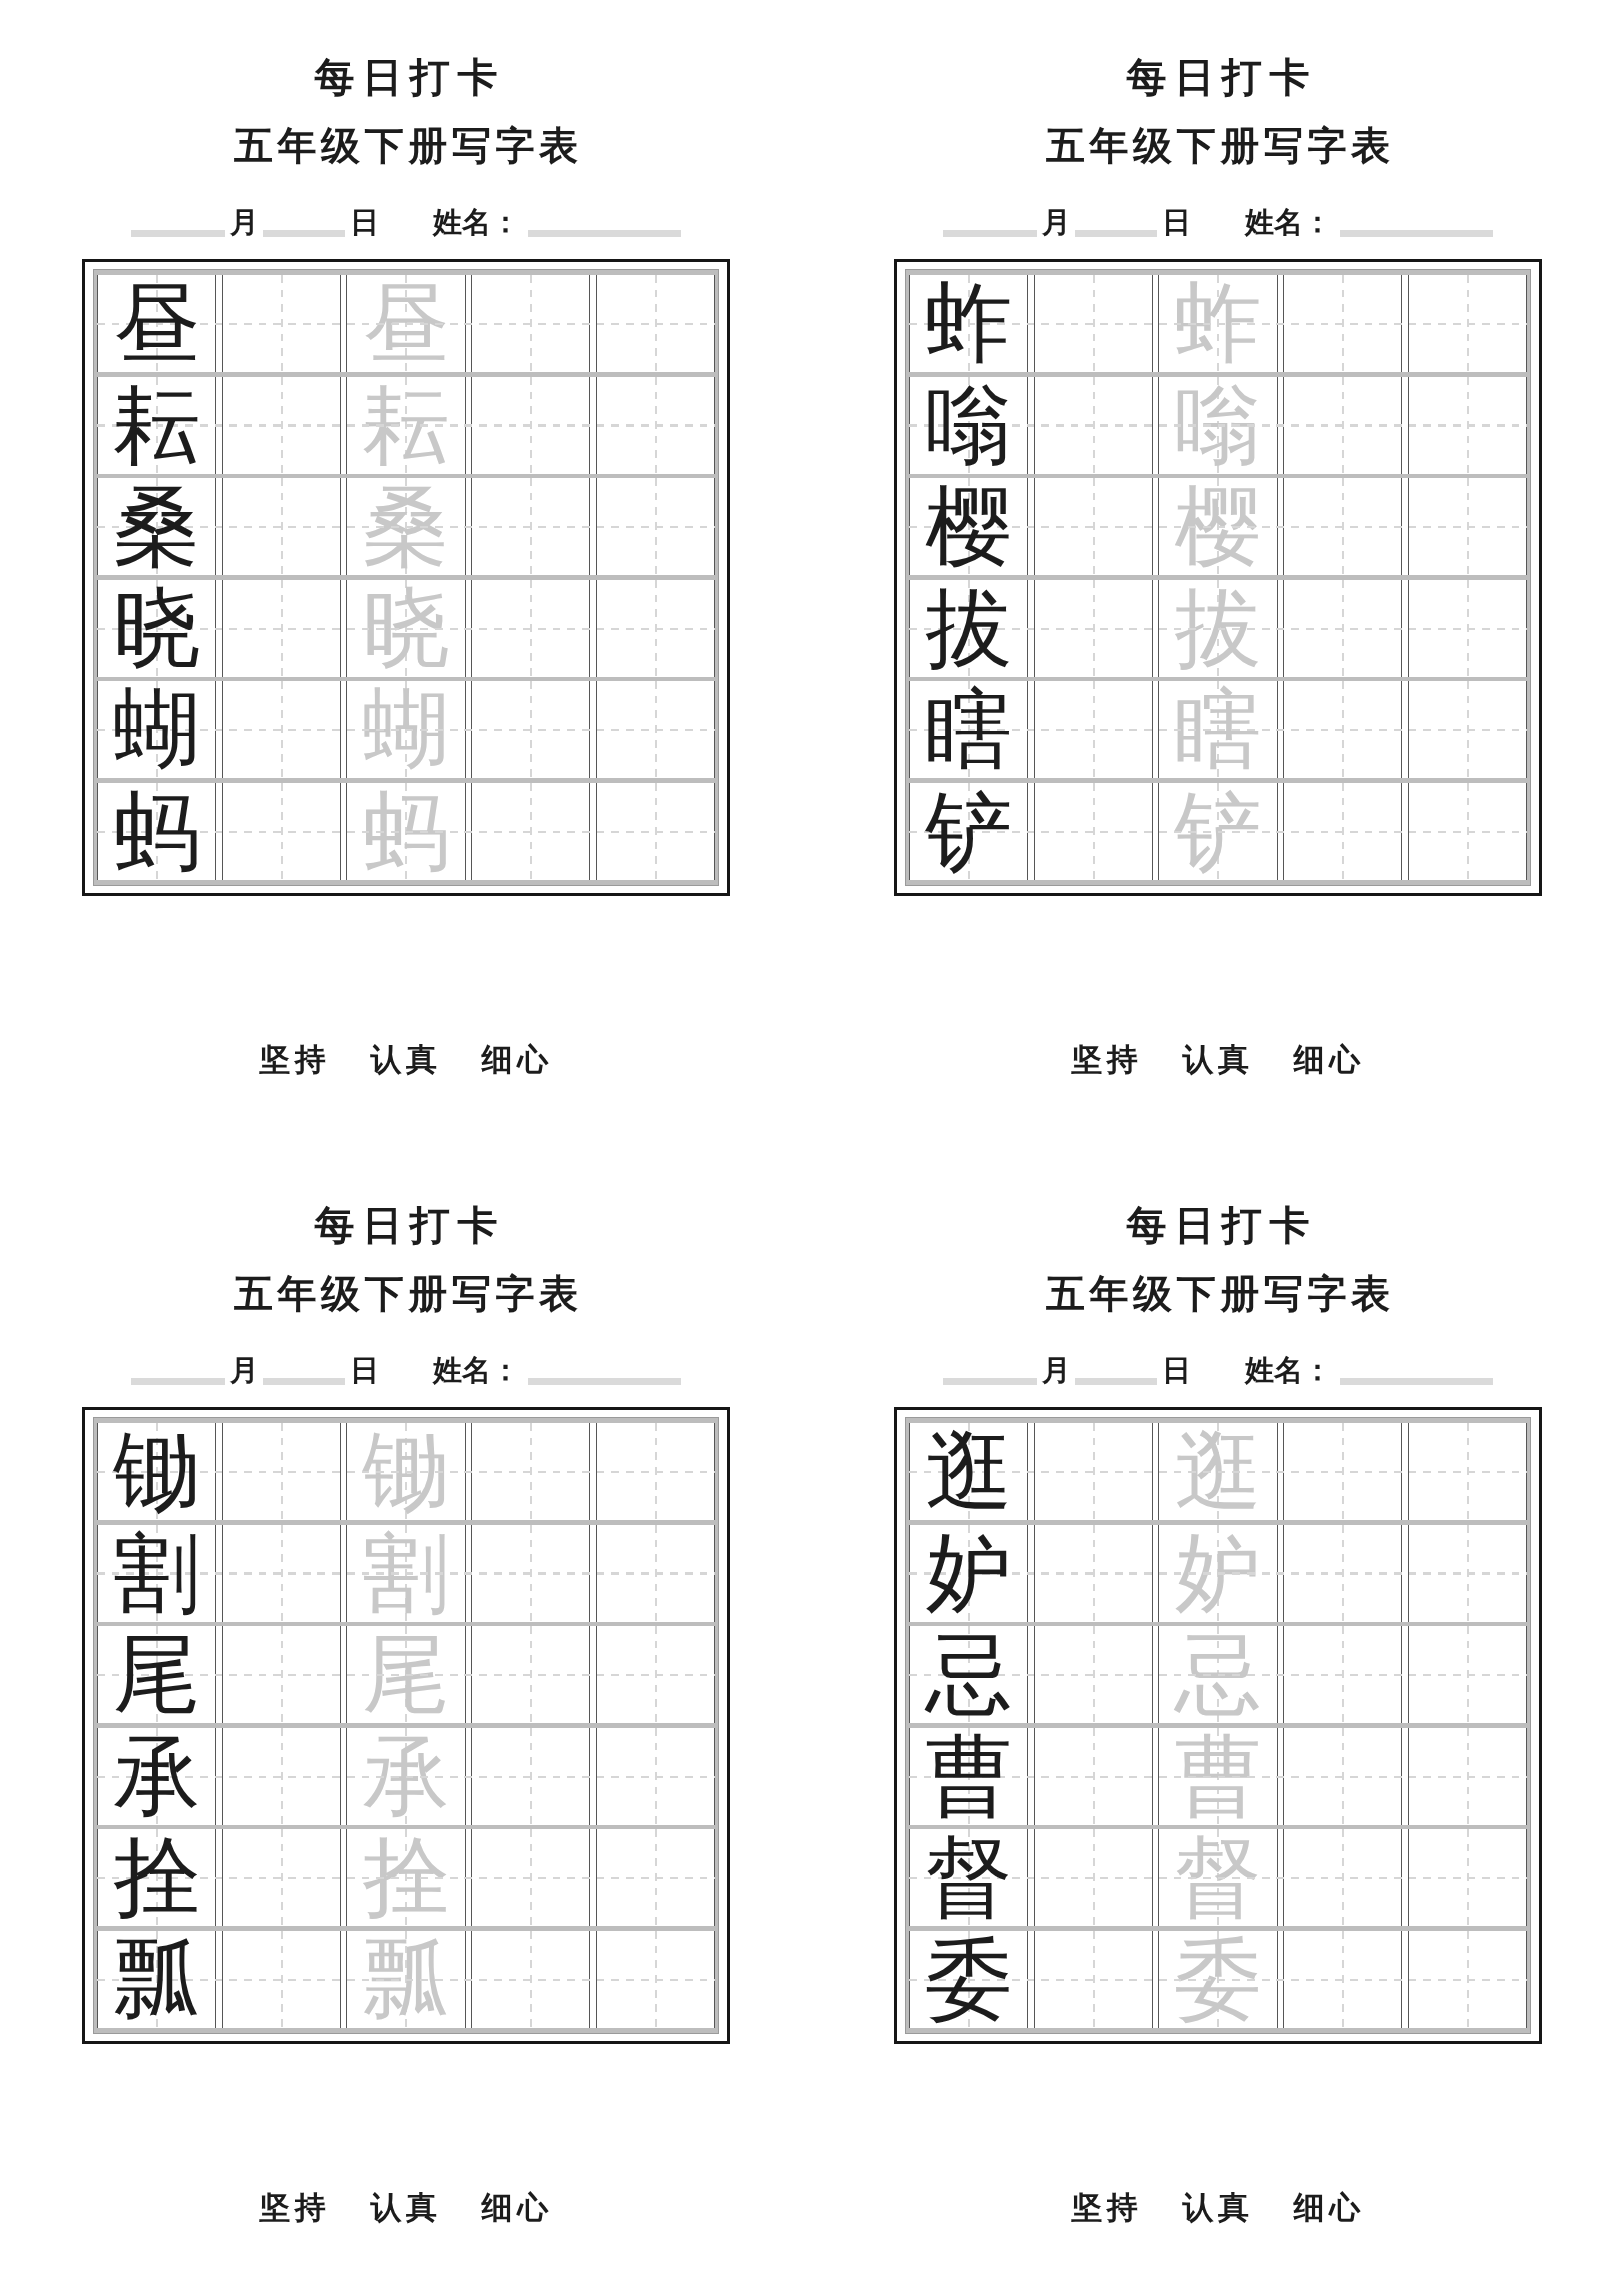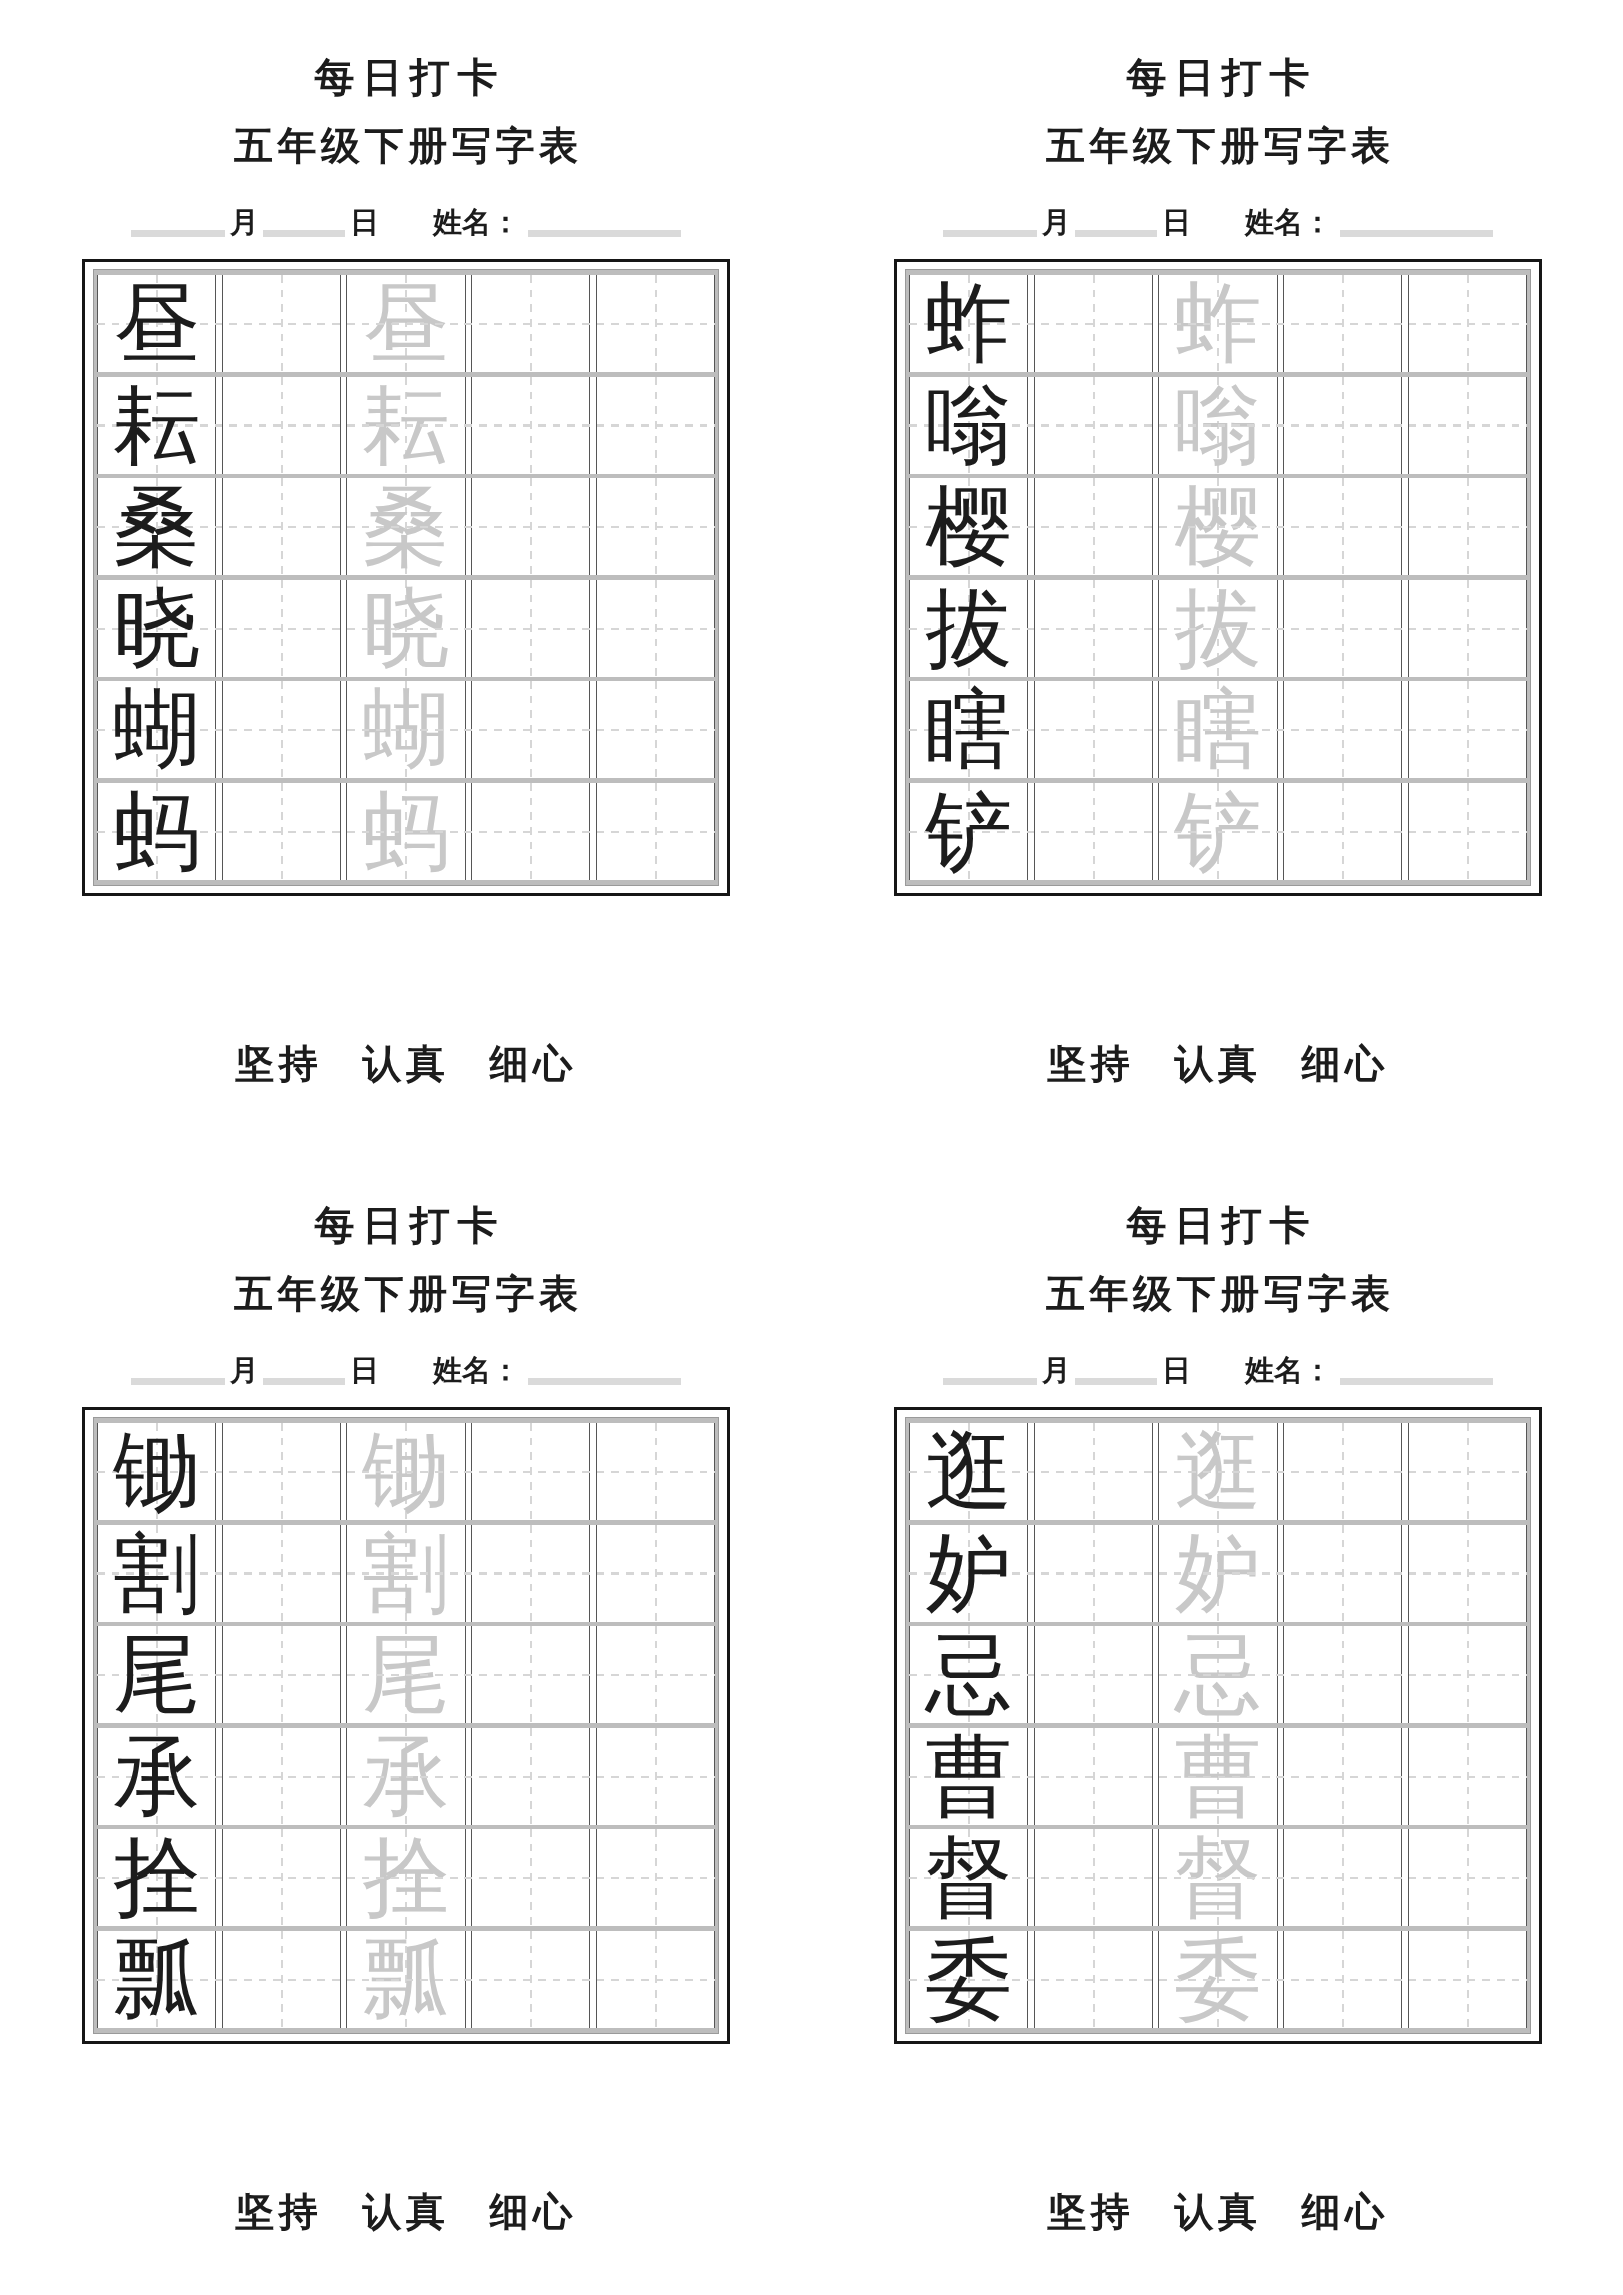--- a/index.html
+++ b/index.html
@@ -73,21 +73,21 @@
     content:"";position:absolute;top:0;bottom:0;left:50%;margin-left:-0.8px;width:2.3px;
     background:repeating-linear-gradient(180deg,#d6d6d6 0 7.7px,transparent 7.7px 14.7px);
     pointer-events:none;
   }
   .char{font-size:87px;line-height:1;position:relative;}
   .char.dark{color:#1c1c1c;z-index:2;}
   .char.trace{color:#c8c8c8;z-index:0;}
   .motto{
     margin-top:145px;
     display:flex;gap:40px;
-    font-size:39px;font-weight:bold;line-height:1.2;
+    font-size:31px;font-weight:bold;line-height:1.2;
     letter-spacing:4.6px;
   }
 </style>
 </head>
 <body>
 
 <div class="page">
 
   <section class="sheet">
     <h1 class="title">每日打卡</h1>

